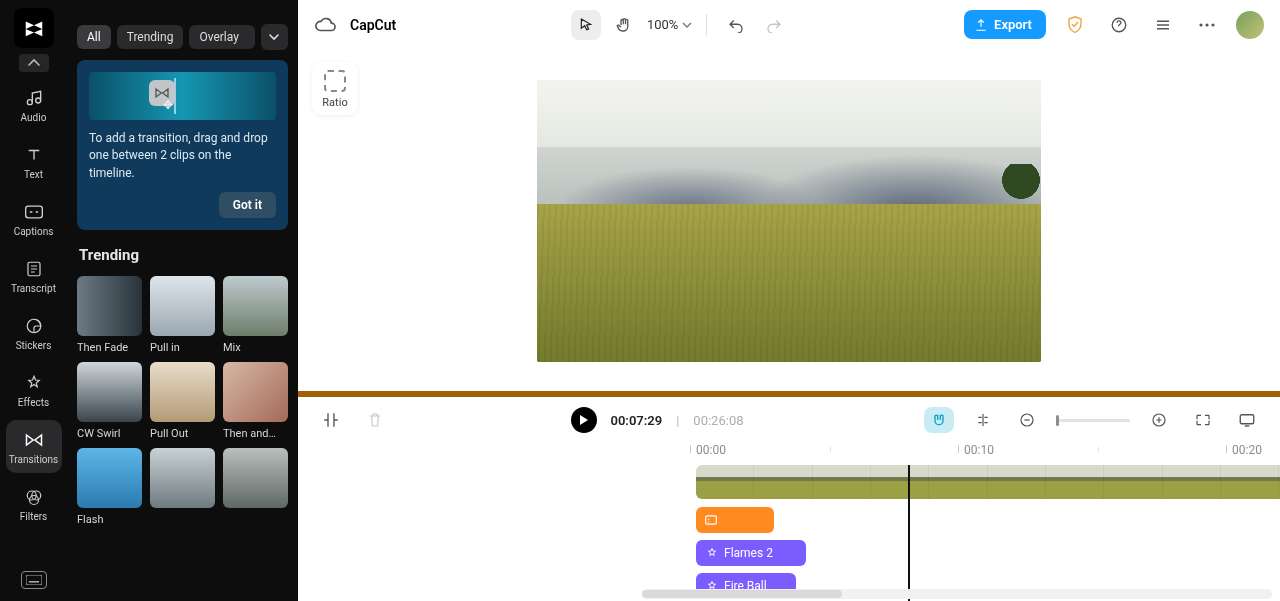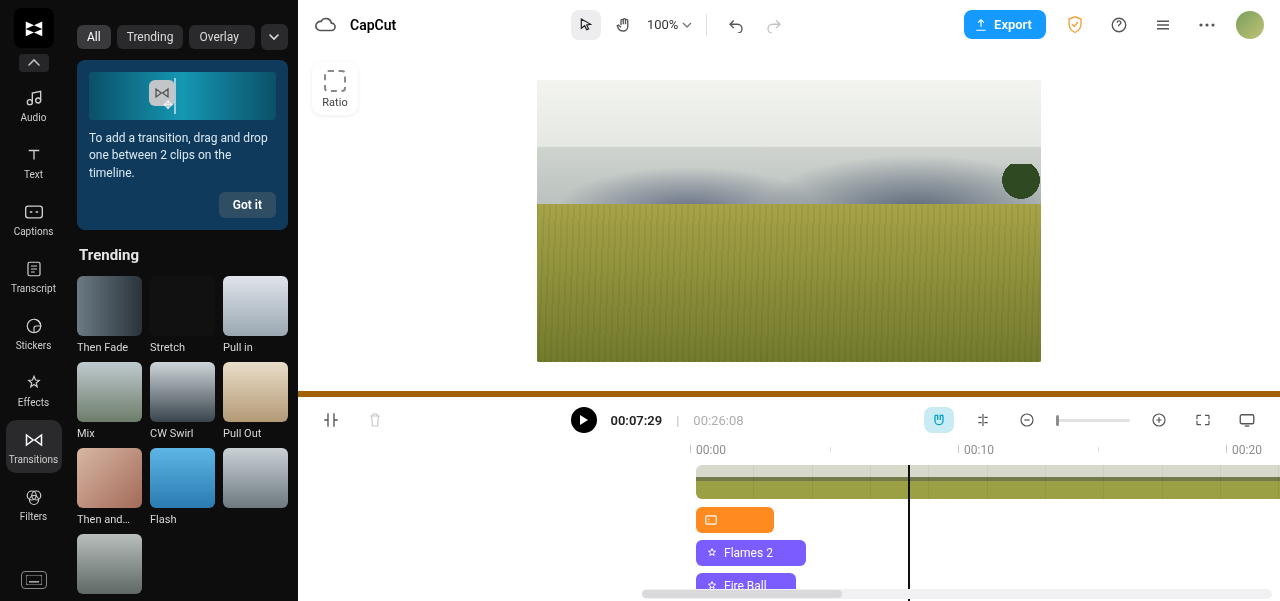--- a/index.html
+++ b/index.html
@@ -223,24 +223,20 @@
   </div>
 
   <div class="section-title">Trending</div>
 
   <div class="grid">
     <div class="card">
         <div class="thumb" style="background:linear-gradient(90deg,#6b7a84,#2a333a);"></div>
         <div class="card-label">Then Fade</div>
       </div>
     <div class="card">
-        <div class="thumb" style="background:#111;"></div>
-        <div class="card-label">Stretch</div>
-      </div>
-    <div class="card">
         <div class="thumb" style="background:linear-gradient(#dfe5ea,#9aa7b1);"></div>
         <div class="card-label">Pull in</div>
       </div>
     <div class="card">
         <div class="thumb" style="background:linear-gradient(#bfcacf,#6d7d6a);"></div>
         <div class="card-label">Mix</div>
       </div>
     <div class="card">
         <div class="thumb" style="background:linear-gradient(#cfd6da,#39444c);"></div>
         <div class="card-label">CW Swirl</div>

